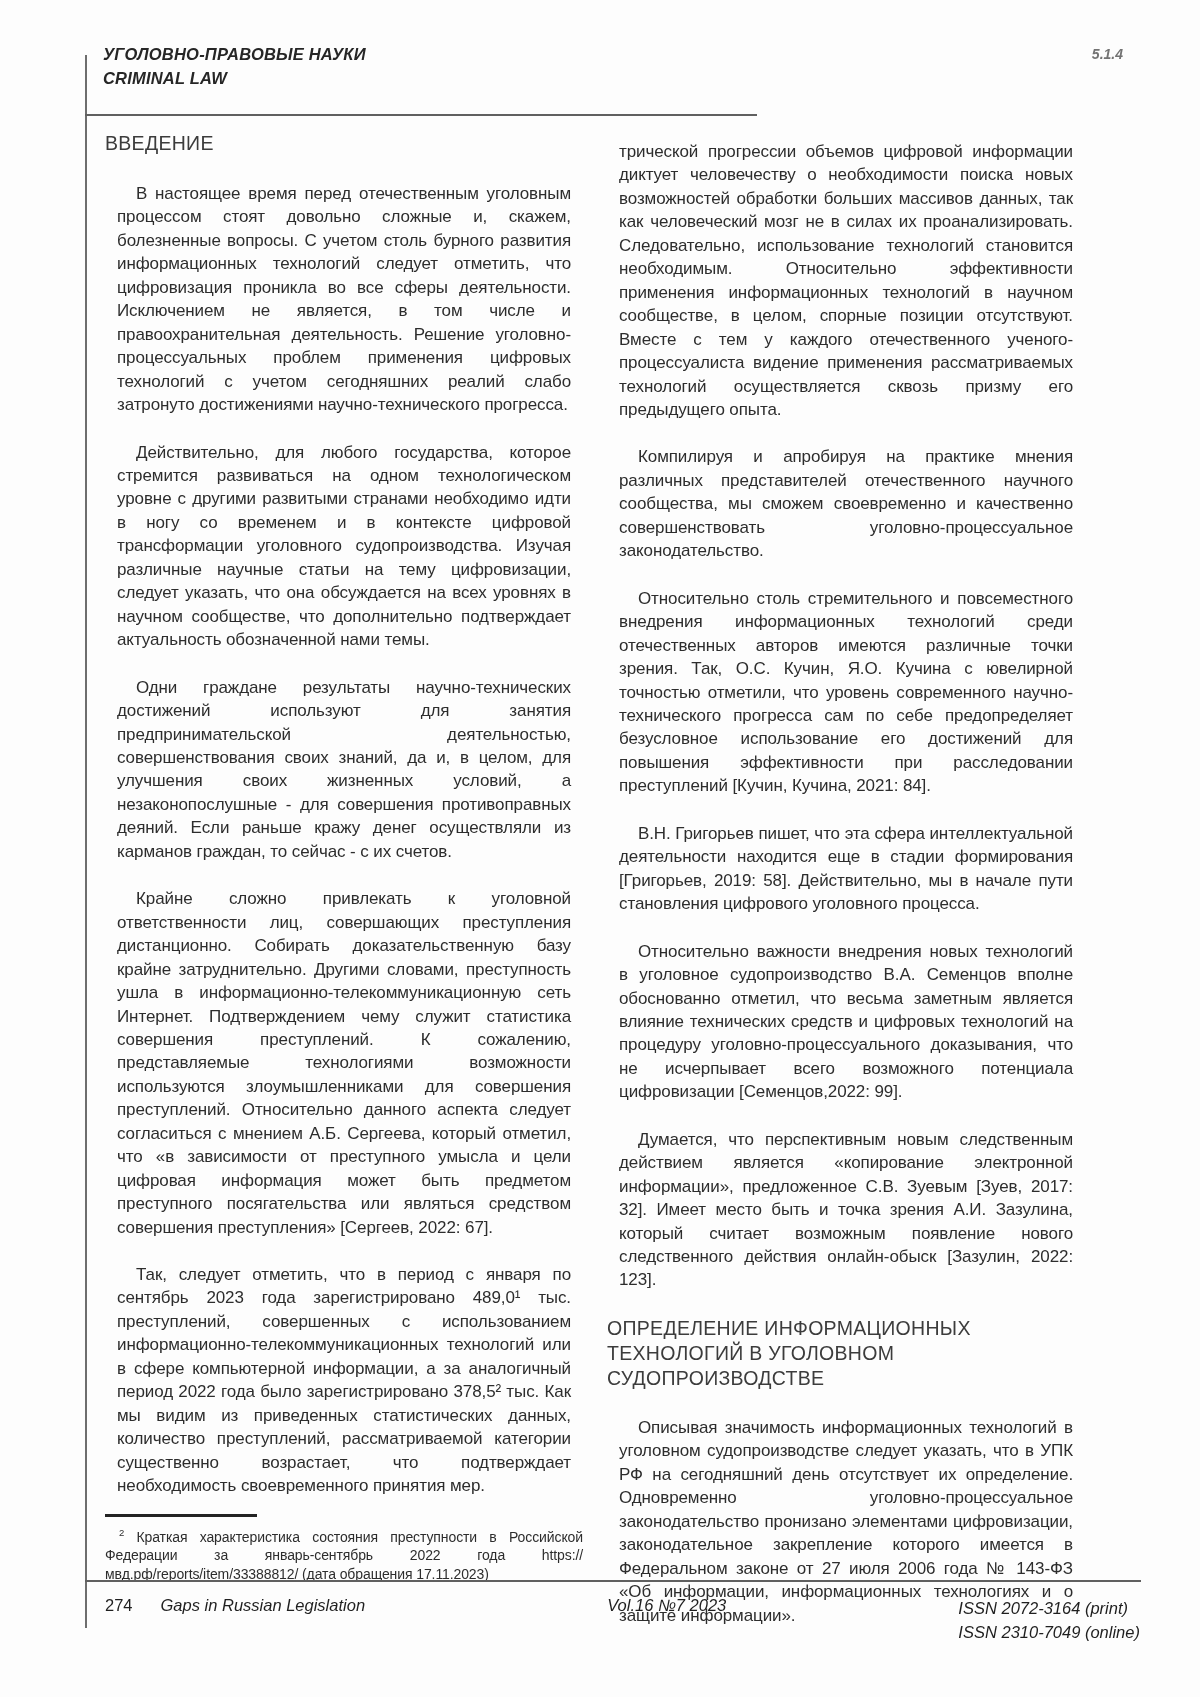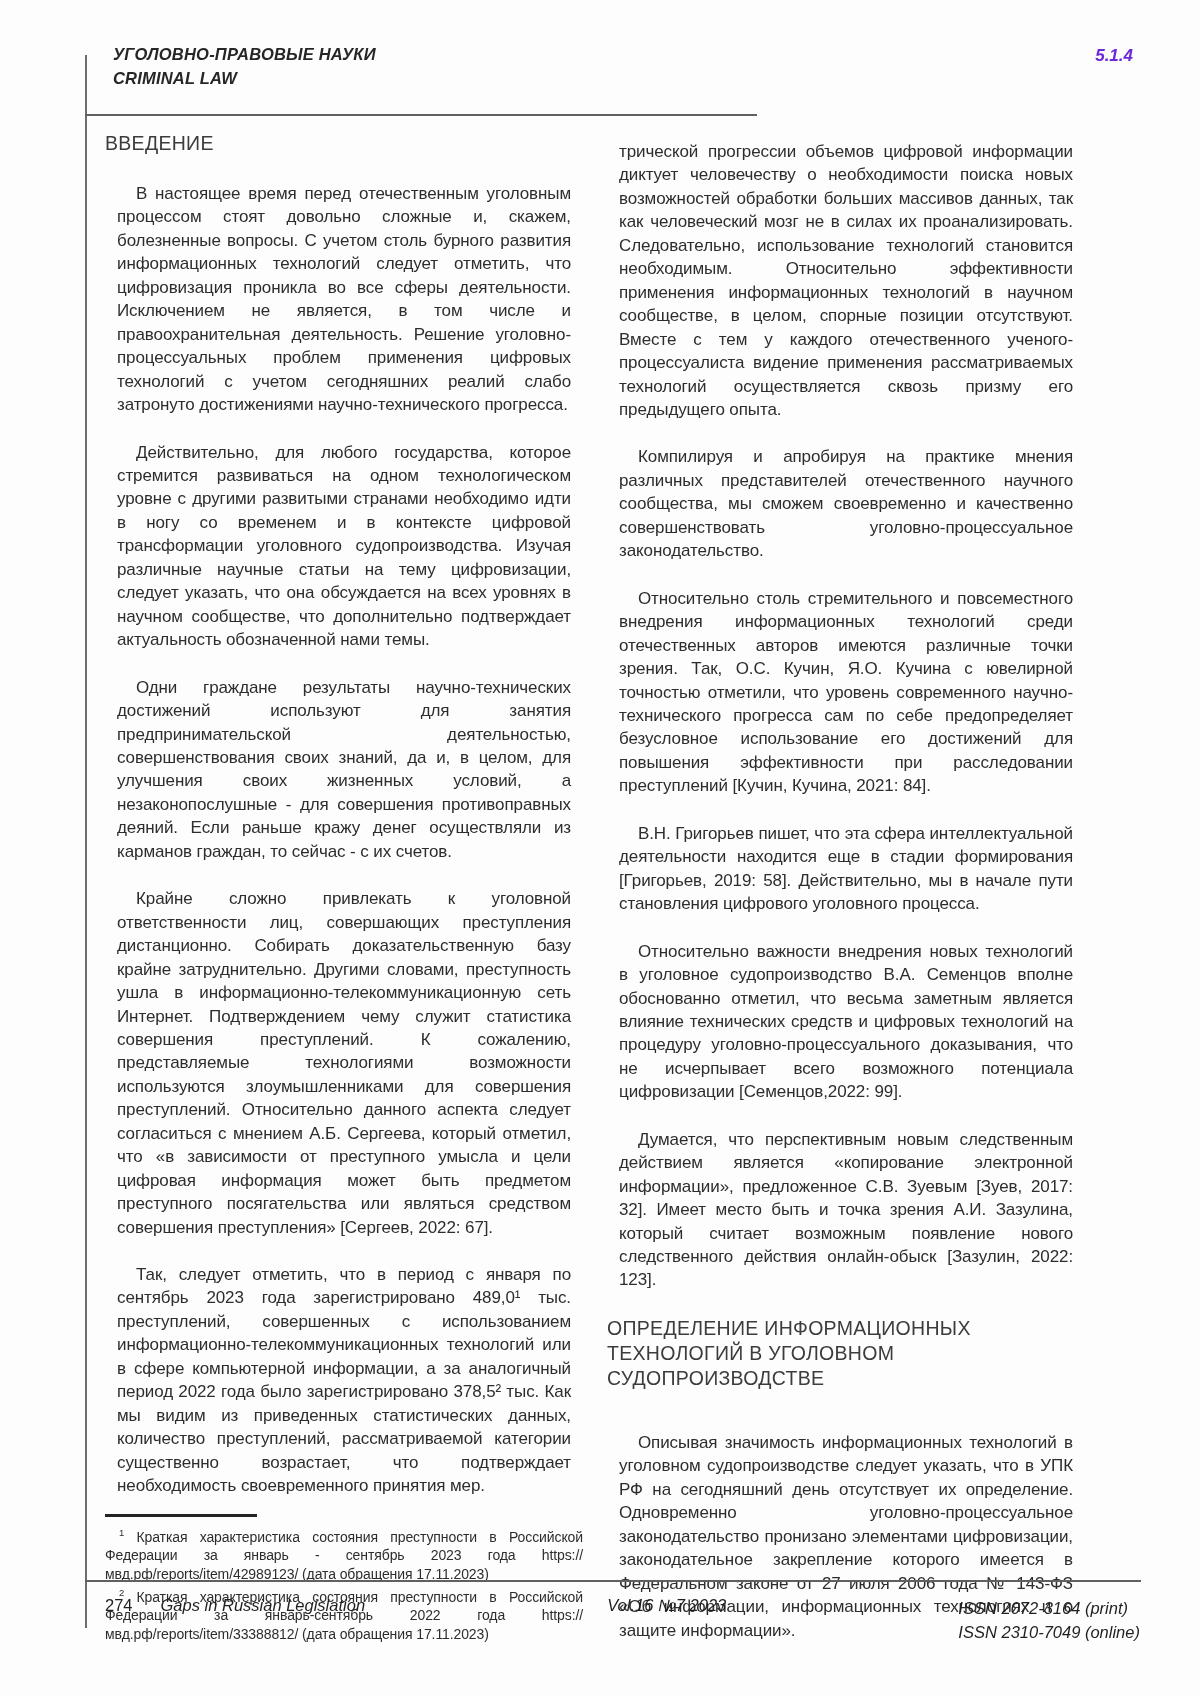--- a/index.html
+++ b/index.html
@@ -9,31 +9,31 @@
     background:#fdfdfd;
     font-family:"Liberation Sans","DejaVu Sans",sans-serif;
     color:#2d2d2d;
     overflow:hidden;
   }
   
   .vrule{position:absolute;left:85px;top:55px;width:2px;height:1573px;background:#6e6e6e;}
   .header-rule{position:absolute;left:85px;top:114px;width:672px;height:2px;background:#606060;}
   .footer-rule{position:absolute;left:85px;top:1580px;width:1056px;height:2px;background:#606060;}
   
-  .header{position:absolute;left:113px;top:42px;width:1020px;display:flex;justify-content:space-between;align-items:flex-start;}
+  .header{position:absolute;left:103px;top:42px;width:1020px;display:flex;justify-content:space-between;align-items:flex-start;}
   .h-left{font-style:italic;font-weight:bold;font-size:16.5px;line-height:24px;color:#262626;letter-spacing:.2px;}
-  .h-code{font-style:italic;font-weight:bold;font-size:17px;color:#6d28d9;padding-top:4px;}
+  .h-code{font-style:italic;font-weight:bold;font-size:14px;color:#737373;padding-top:4px;}
   
   .columns{position:absolute;left:105px;top:128px;width:980px;height:1450px;display:flex;gap:24px;}
   .col{flex:0 0 478px;width:478px;display:flex;flex-direction:column;}
   .sec-heading{
     font-size:19.5px;font-weight:normal;color:#3c3c3c;
     margin:3px 0 14px 0;line-height:25px;letter-spacing:.3px;
   }
-  .sec-heading.mid{margin:12px 0 28px 0;}
+  .sec-heading.mid{margin:12px 0 13px 0;}
   .para{
     margin:12px;font-size:17px;line-height:23.45px;
     text-align:justify;text-indent:19px;
     color:#2d2d2d;letter-spacing:-0.1px;
   }
   .para.no-indent{text-indent:0;}
   
   .footnotes{margin-top:auto;padding-top:4px;}
   .fn-rule{width:152px;height:3px;background:#232323;margin:0 0 7px 0;}
   .fn{
@@ -70,21 +70,20 @@
     <section class="col">
       <h2 class="sec-heading">ВВЕДЕНИЕ</h2>
       <p class="para">В настоящее время перед отечественным уголовным процессом стоят довольно сложные и, скажем, болезненные вопросы. С учетом столь бурного развития информационных технологий следует отметить, что цифровизация проникла во все сферы деятельности. Исключением не является, в том числе и правоохранительная деятельность. Решение уголовно-процессуальных проблем применения цифровых технологий с учетом сегодняшних реалий слабо затронуто достижениями научно-технического прогресса.</p>
       <p class="para">Действительно, для любого государства, которое стремится развиваться на одном технологическом уровне с другими развитыми странами необходимо идти в ногу со временем и в контексте цифровой трансформации уголовного судопроизводства. Изучая различные научные статьи на тему цифровизации, следует указать, что она обсуждается на всех уровнях в научном сообществе, что дополнительно подтверждает актуальность обозначенной нами темы.</p>
       <p class="para">Одни граждане результаты научно-технических достижений используют для занятия предпринимательской деятельностью, совершенствования своих знаний, да и, в целом, для улучшения своих жизненных условий, а незаконопослушные - для совершения противоправных деяний. Если раньше кражу денег осуществляли из карманов граждан, то сейчас - с их счетов.</p>
       <p class="para">Крайне сложно привлекать к уголовной ответственности лиц, совершающих преступления дистанционно. Собирать доказательственную базу крайне затруднительно.  Другими словами, преступность ушла в информационно-телекоммуникационную сеть Интернет. Подтверждением чему служит статистика совершения преступлений. К сожалению, представляемые технологиями возможности используются злоумышленниками для совершения преступлений. Относительно данного аспекта следует согласиться с мнением А.Б. Сергеева, который отметил, что «в зависимости от преступного умысла и цели цифровая информация может быть предметом преступного посягательства или являться средством совершения преступления» [Сергеев, 2022: 67].</p>
       <p class="para">Так, следует отметить, что в период с января по сентябрь 2023 года зарегистрировано 489,0¹ тыс. преступлений, совершенных с использованием информационно-телекоммуникационных технологий или в сфере компьютерной информации, а за аналогичный период 2022 года было зарегистрировано 378,5² тыс. Как мы видим из приведенных статистических данных, количество преступлений, рассматриваемой категории существенно возрастает, что подтверждает необходимость своевременного принятия мер.</p>
 
       <div class="footnotes">
         <div class="fn-rule"></div>
-        <p class="fn"><sup>1</sup> <span>Краткая характеристика состояния преступности в Российской Федерации за январь - сентябрь 2023 года https://мвд.рф/reports/item/42989123/ (дата обращения 17.11.2023)</span></p>
         <p class="fn"><sup>2</sup> <span>Краткая характеристика состояния преступности в Российской Федерации за январь-сентябрь 2022 года https://мвд.рф/reports/item/33388812/ (дата обращения 17.11.2023)</span></p>
       </div>
     </section>
 
     <section class="col">
       <p class="para no-indent">трической прогрессии объемов цифровой информации диктует человечеству о необходимости поиска новых возможностей обработки больших массивов данных, так как человеческий мозг не в силах их проанализировать. Следовательно, использование технологий становится необходимым. Относительно эффективности применения информационных технологий в научном сообществе, в целом, спорные позиции отсутствуют. Вместе с тем у каждого отечественного ученого-процессуалиста видение применения рассматриваемых технологий осуществляется сквозь призму его предыдущего опыта.</p>
       <p class="para">Компилируя и апробируя на практике мнения различных представителей отечественного научного сообщества, мы сможем своевременно и качественно совершенствовать уголовно-процессуальное законодательство.</p>
       <p class="para">Относительно столь стремительного и повсеместного внедрения информационных технологий среди отечественных авторов имеются различные точки зрения. Так, О.С. Кучин, Я.О. Кучина с ювелирной точностью отметили, что уровень современного научно-технического прогресса сам по себе предопределяет безусловное использование его достижений для повышения эффективности при расследовании преступлений [Кучин, Кучина, 2021: 84].</p>
       <p class="para">В.Н. Григорьев пишет, что эта сфера интеллектуальной деятельности находится еще в стадии формирования [Григорьев, 2019: 58]. Действительно, мы в начале пути становления цифрового уголовного процесса.</p>
       <p class="para">Относительно важности внедрения новых технологий в уголовное судопроизводство В.А. Семенцов вполне обоснованно отметил, что весьма заметным является влияние технических средств и цифровых технологий на процедуру уголовно-процессуального доказывания, что не исчерпывает всего возможного потенциала цифровизации [Семенцов,2022: 99].</p>

